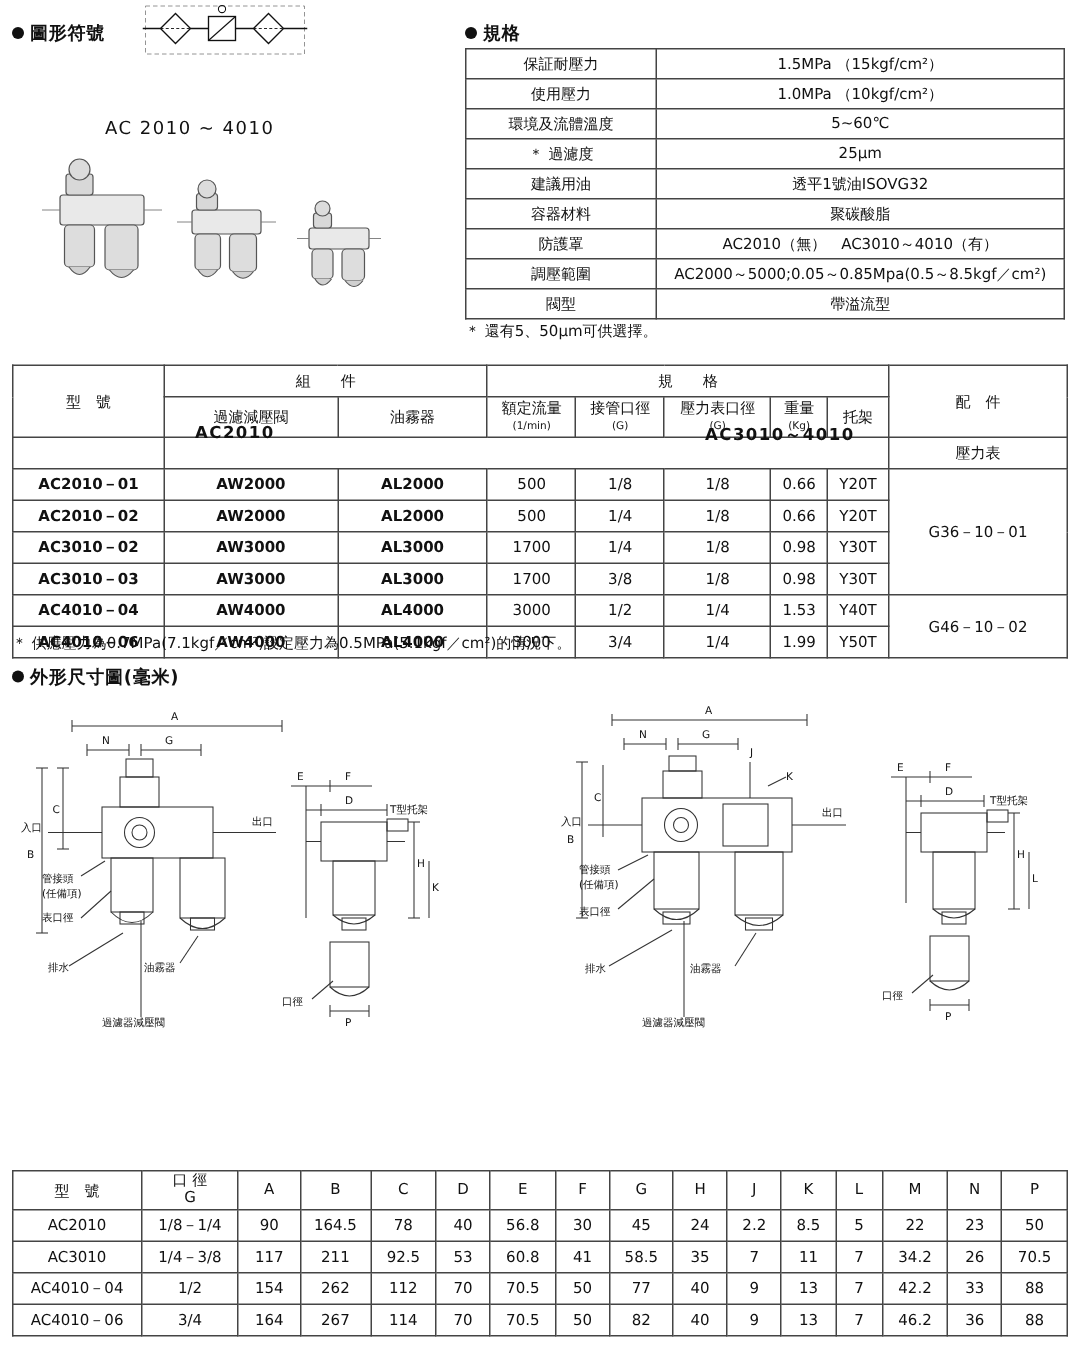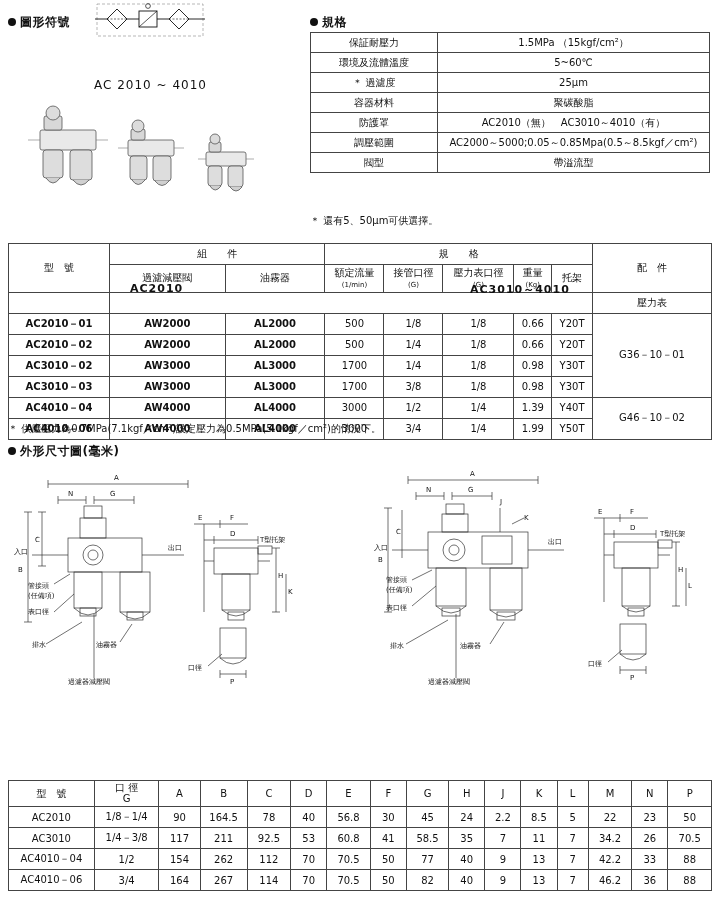--- a/index.html
+++ b/index.html
@@ -58,21 +58,20 @@
   #symbol-diagram {
     position: absolute;
     left: 95px; top: 2px;
     width: 110px; height: 34px;
   }
   #symbol-caption {
     position: absolute;
     left: 70px; top: 78px;
     font-size: 12px;
     letter-spacing: 1px;
-    margin-left: 24px;
   }
   
   #product-photo {
     position: absolute;
     left: 10px; top: 96px;
     width: 270px; height: 130px;
   }
 
   
   #spec-title {
@@ -228,26 +227,34 @@
     <span class="bullet"></span><span>規格</span>
   </div>
 
   <table id="spec-table">
     <tbody>
       <tr>
         <td class="k">保証耐壓力</td>
         <td>1.5MPa （15kgf/cm²）</td>
       </tr>
       <tr>
+        <td class="k">使用壓力</td>
+        <td>1.0MPa （10kgf/cm²）</td>
+      </tr>
+      <tr>
         <td class="k">環境及流體溫度</td>
         <td>5~60℃</td>
       </tr>
       <tr>
         <td class="k">＊ 過濾度</td>
         <td>25μm</td>
+      </tr>
+      <tr>
+        <td class="k">建議用油</td>
+        <td>透平1號油ISOVG32</td>
       </tr>
       <tr>
         <td class="k">容器材料</td>
         <td>聚碳酸脂</td>
       </tr>
       <tr>
         <td class="k">防護罩</td>
         <td>AC2010（無）　AC3010～4010（有）</td>
       </tr>
       <tr>
@@ -327,21 +334,21 @@
         <td>0.98</td>
         <td>Y30T</td>
       </tr>
       <tr>
         <td style="font-weight:bold">AC4010－04</td>
         <td style="font-weight:bold">AW4000</td>
         <td style="font-weight:bold">AL4000</td>
         <td>3000</td>
         <td>1/2</td>
         <td>1/4</td>
-        <td>1.39</td>
+        <td>1.53</td>
         <td>Y40T</td>
         <td rowspan="2">G46－10－02</td>
       </tr>
       <tr>
         <td style="font-weight:bold">AC4010－06</td>
         <td style="font-weight:bold">AW4000</td>
         <td style="font-weight:bold">AL4000</td>
         <td>3000</td>
         <td>3/4</td>
         <td>1/4</td>

